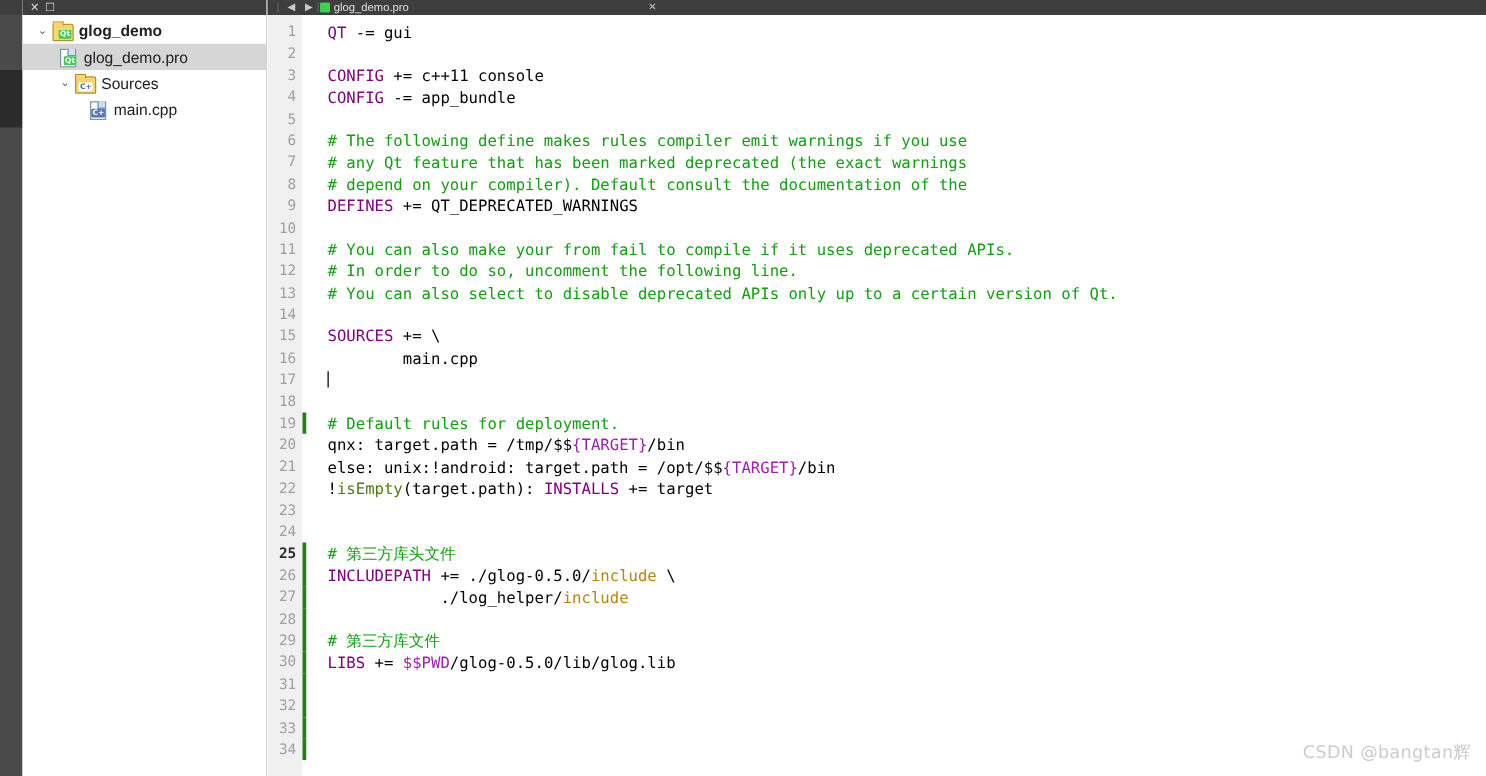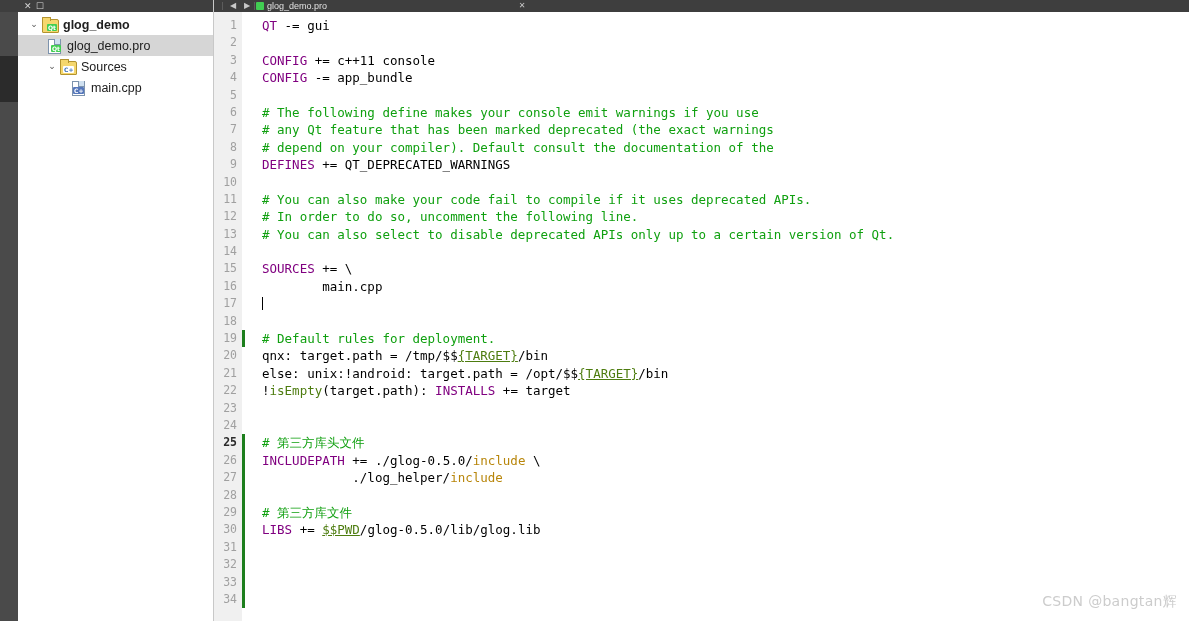--- a/index.html
+++ b/index.html
@@ -150,21 +150,21 @@
   }
   .code-lines .cl {
     height:17.4px; line-height:17.4px; white-space:pre;
     color:#000000;
     margin-left:12px;
   }
   
   .t-var  { color:#800080; }      
   .t-com  { color:#10a010; }      
   .t-fn   { color:#4d7c0f; }      
-  .t-mag  { color:#4d7c0f;text-decoration:underline; }
+  .t-mag  { color:#a21caf; }
   .t-inc  { color:#b8860b; }      
   .t-op   { color:#000000; }
 
   .caret {
     display:inline-block; width:1px; height:13px; background:#000;
     position:relative; top:2px;
   }
 
   
   .watermark {
@@ -310,26 +310,26 @@
           <div class="cb changed"></div>
           <div class="cb changed"></div>
           <div class="cb changed"></div>
         </div>
       <div class="code-lines">
           <div class="cl"><span class="t-var">QT</span><span class="t-op"> -= gui</span></div>
           <div class="cl">&nbsp;</div>
           <div class="cl"><span class="t-var">CONFIG</span><span class="t-op"> += c++11 console</span></div>
           <div class="cl"><span class="t-var">CONFIG</span><span class="t-op"> -= app_bundle</span></div>
           <div class="cl">&nbsp;</div>
-          <div class="cl"><span class="t-com"># The following define makes your console emit warnings if you use</span></div>
+          <div class="cl"><span class="t-com"># The following define makes rules compiler emit warnings if you use</span></div>
           <div class="cl"><span class="t-com"># any Qt feature that has been marked deprecated (the exact warnings</span></div>
           <div class="cl"><span class="t-com"># depend on your compiler). Default consult the documentation of the</span></div>
           <div class="cl"><span class="t-var">DEFINES</span><span class="t-op"> += QT_DEPRECATED_WARNINGS</span></div>
           <div class="cl">&nbsp;</div>
-          <div class="cl"><span class="t-com"># You can also make your code fail to compile if it uses deprecated APIs.</span></div>
+          <div class="cl"><span class="t-com"># You can also make your from fail to compile if it uses deprecated APIs.</span></div>
           <div class="cl"><span class="t-com"># In order to do so, uncomment the following line.</span></div>
           <div class="cl"><span class="t-com"># You can also select to disable deprecated APIs only up to a certain version of Qt.</span></div>
           <div class="cl">&nbsp;</div>
           <div class="cl"><span class="t-var">SOURCES</span><span class="t-op"> += \</span></div>
           <div class="cl"><span class="t-op">        main.cpp</span></div>
           <div class="cl"><span class="caret"></span></div>
           <div class="cl">&nbsp;</div>
           <div class="cl"><span class="t-com"># Default rules for deployment.</span></div>
           <div class="cl"><span class="t-op">qnx: target.path = /tmp/$$</span><span class="t-mag">{TARGET}</span><span class="t-op">/bin</span></div>
           <div class="cl"><span class="t-op">else: unix:!android: target.path = /opt/$$</span><span class="t-mag">{TARGET}</span><span class="t-op">/bin</span></div>

